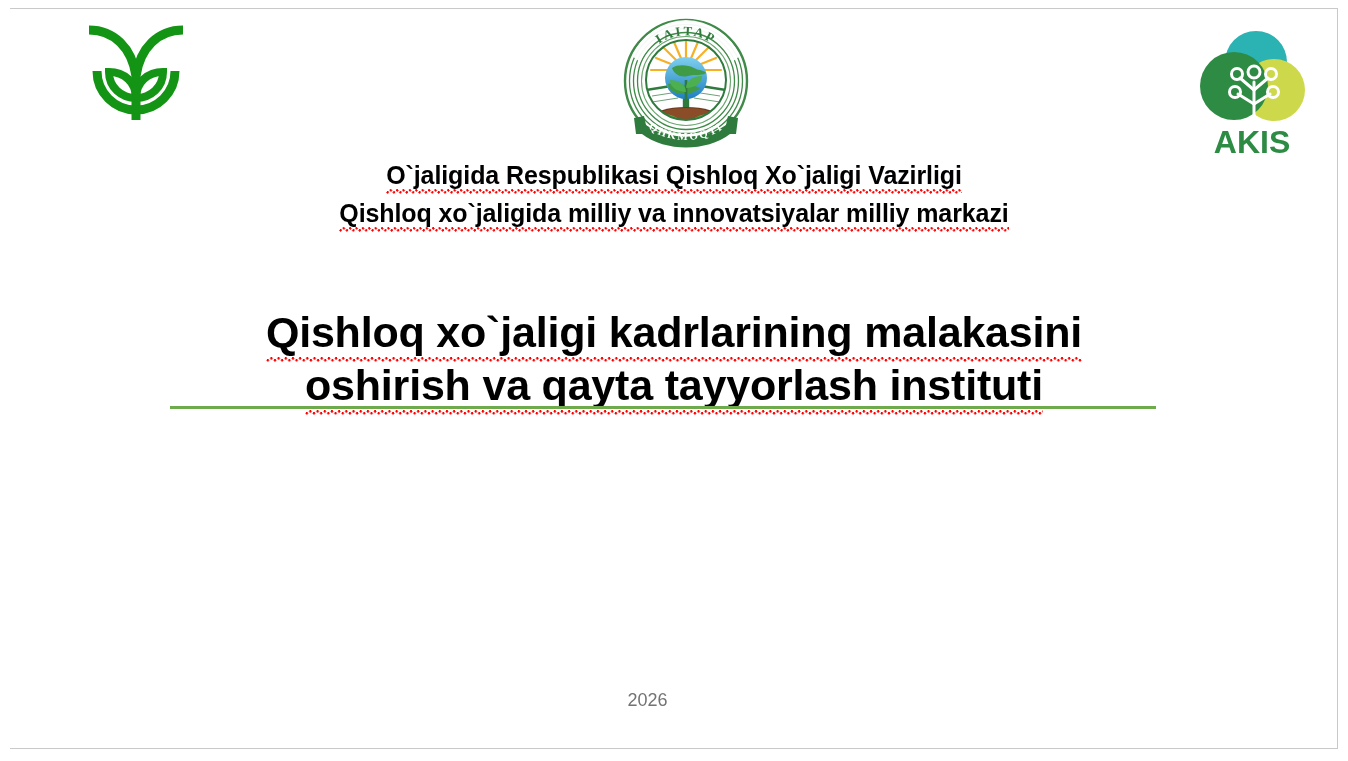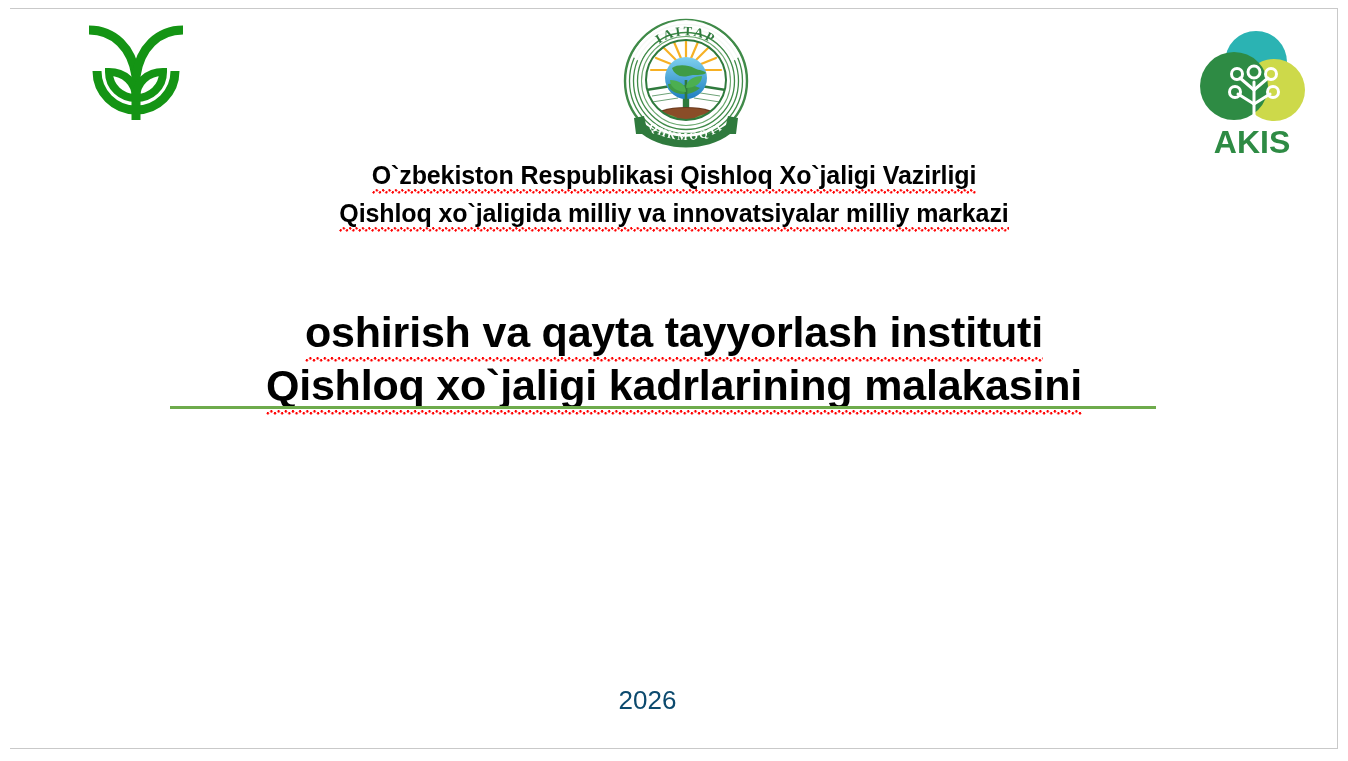--- a/index.html
+++ b/index.html
@@ -132,23 +132,23 @@
 
   
   .year-block {
     position: absolute;
     left: 0;
     top: 687px;
     width: 1295px;
     text-align: center;
   }
   .year-text {
-    font-size: 26px;
+    font-size: 18px;
     font-weight: normal;
-    color: #0c4a6e;
+    color: #737373;
     line-height: 26px;
   }
 </style>
 </head>
 <body>
 
 <div class="slide">
 
   <div class="frame-top"></div>
   <div class="frame-right"></div>
@@ -266,27 +266,27 @@
         <circle cx="43" cy="46" r="5.5"></circle>
         <circle cx="77" cy="46" r="5.5"></circle>
         <circle cx="41" cy="64" r="5.5"></circle>
         <circle cx="79" cy="64" r="5.5"></circle>
       </g>
       <text x="58" y="125" text-anchor="middle" font-family="'Liberation Sans', sans-serif" font-size="32" font-weight="bold" fill="#2e8b44" letter-spacing="0">AKIS</text>
     </svg>
   </div>
 
   <div class="header-block">
-    <span class="header-line"><span class="sq">O`zbekiston Respublikasi Qishloq Xo`jaligi Vazirligi</span></span>
+    <span class="header-line"><span class="sq">O`jaligida Respublikasi Qishloq Xo`jaligi Vazirligi</span></span>
     <span class="header-line"><span class="sq">Qishloq xo`jaligida milliy va innovatsiyalar milliy markazi</span></span>
   </div>
 
   <div class="title-block">
+    <span class="title-line"><span class="sq">Qishloq xo`jaligi kadrlarining malakasini</span></span>
     <span class="title-line"><span class="sq">oshirish va qayta tayyorlash instituti</span></span>
-    <span class="title-line"><span class="sq">Qishloq xo`jaligi kadrlarining malakasini</span></span>
   </div>
 
   <div class="green-rule"></div>
 
   <div class="year-block">
     <span class="year-text">2026</span>
   </div>
 
 </div>
 

